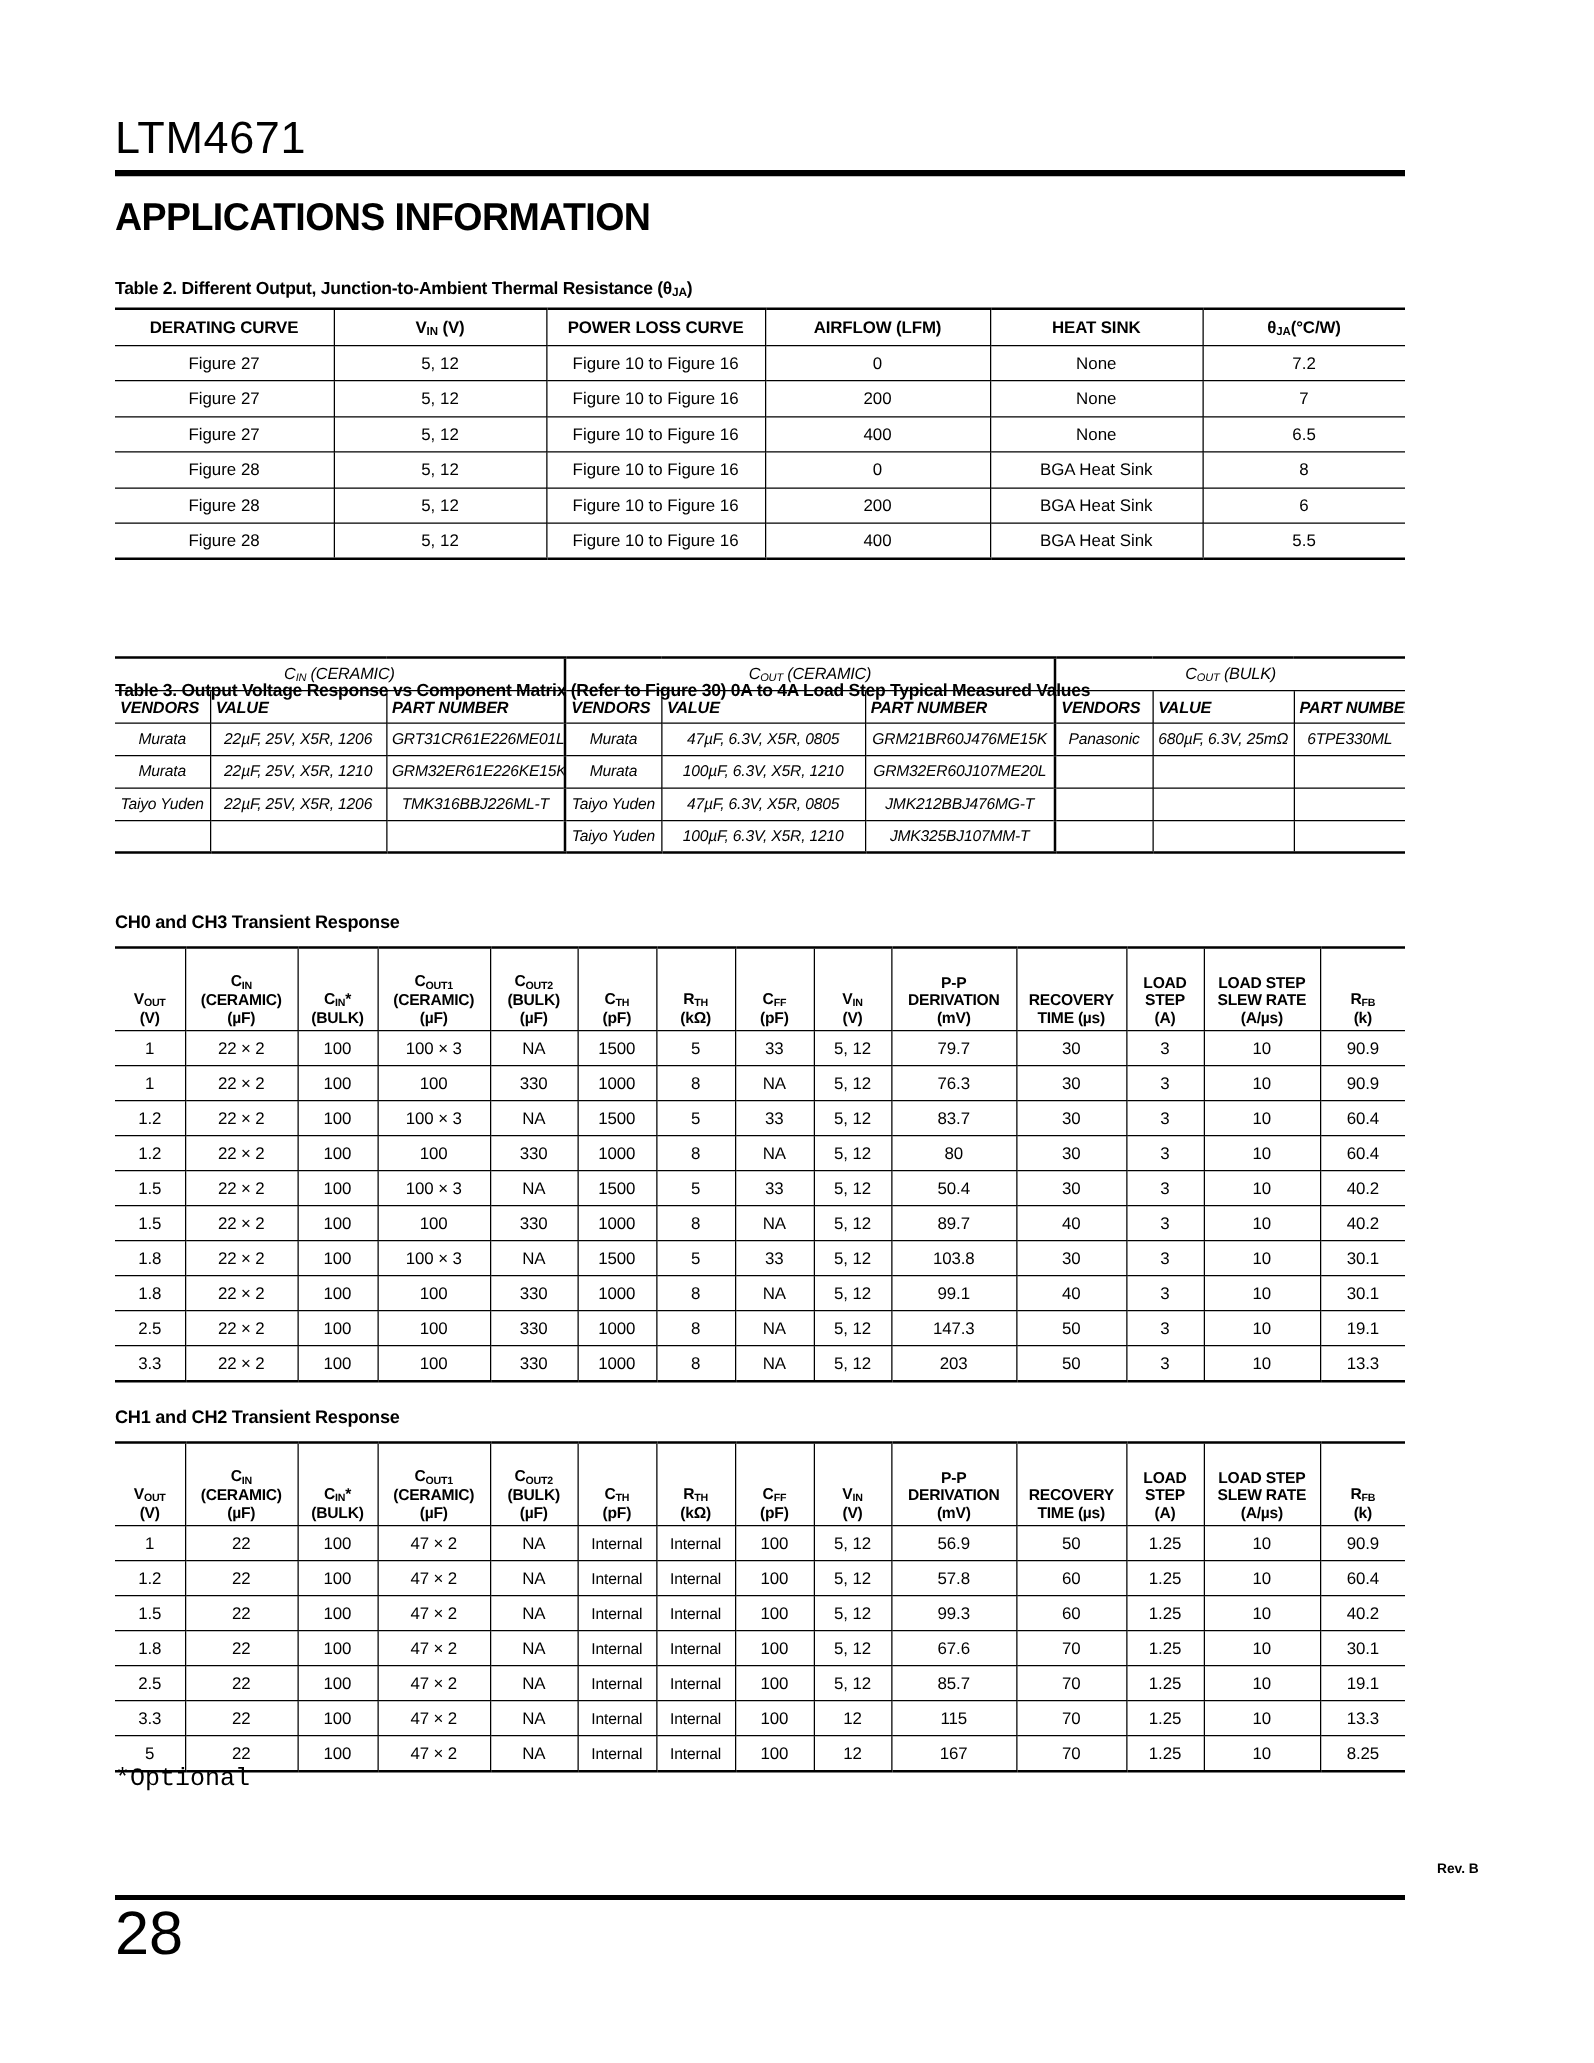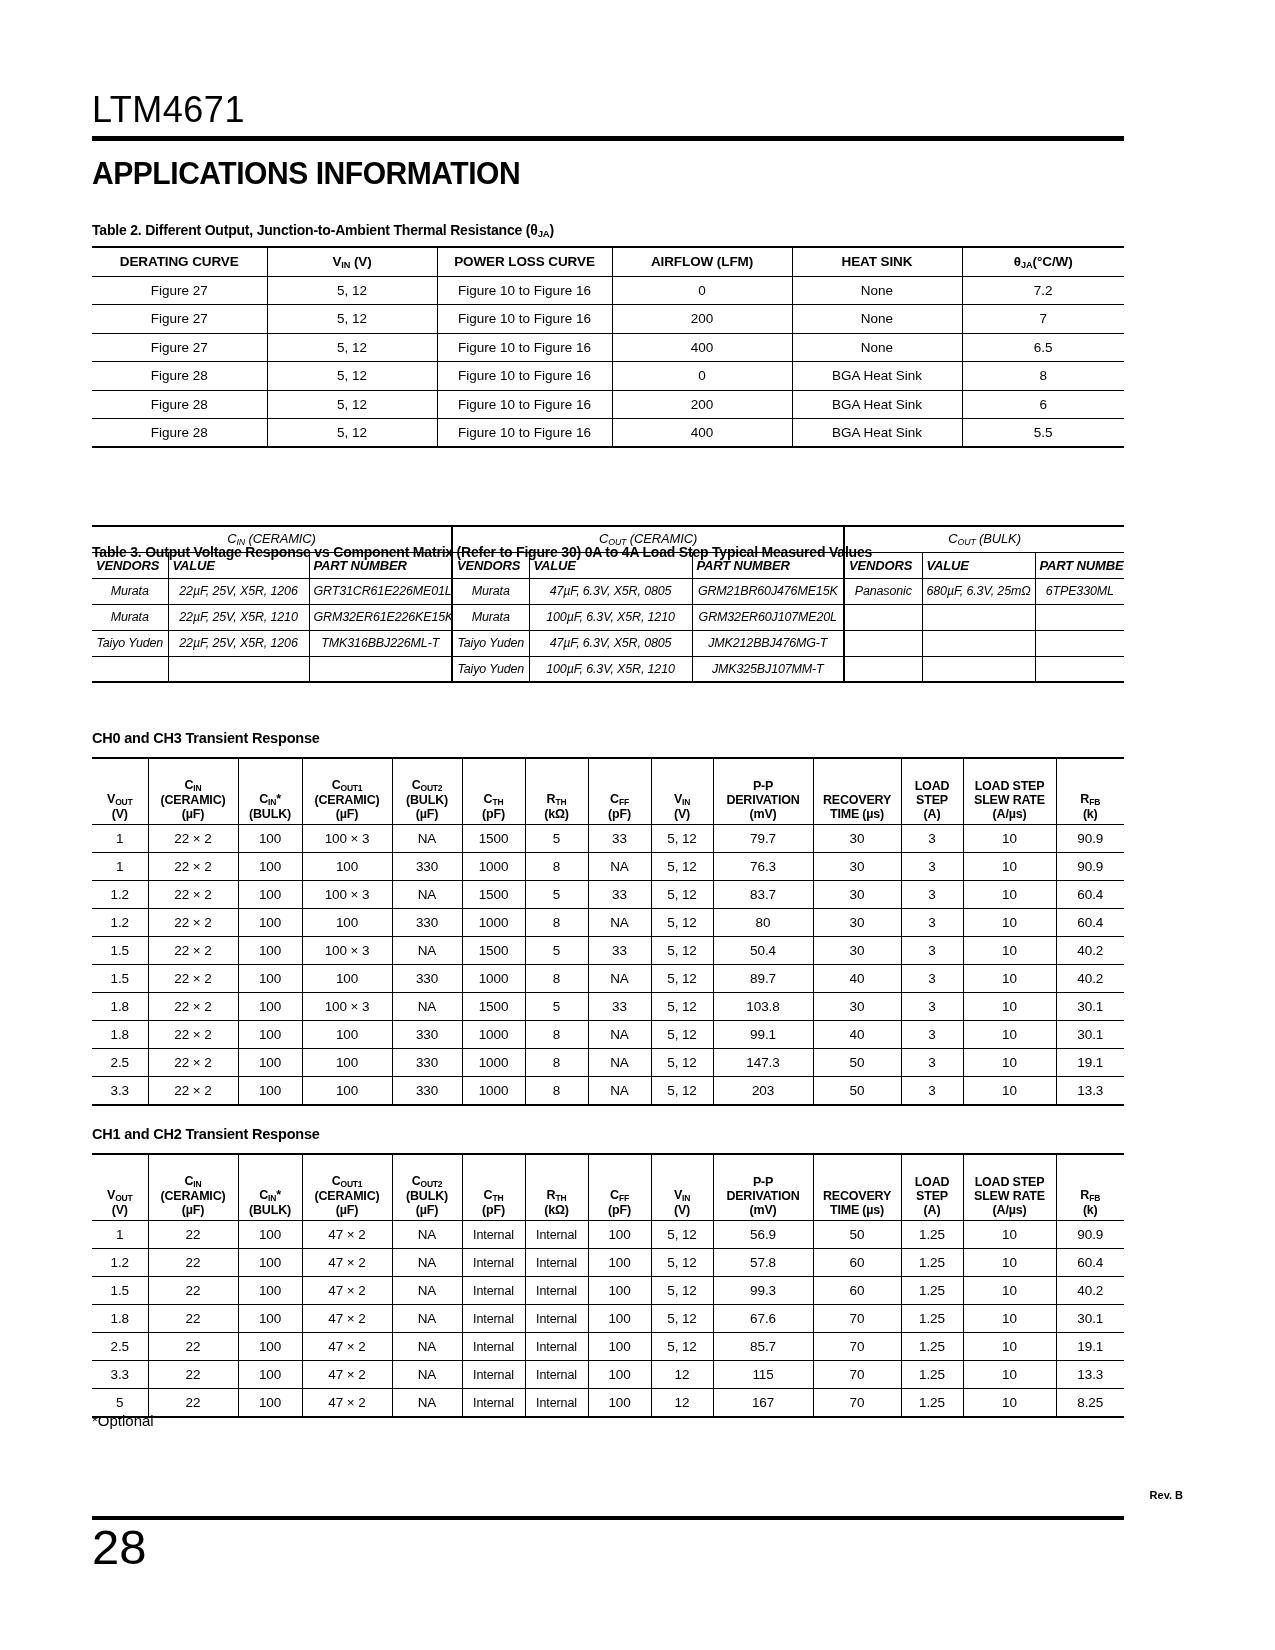--- a/index.html
+++ b/index.html
@@ -172,22 +172,22 @@
   #ch03-caption { position: absolute; left: 92px; top: 730px; }
   #ch12-caption { position: absolute; left: 92px; top: 1126px; }
 
   #t2-caption { position: absolute; left: 92px; top: 222px; }
   #t3-caption { position: absolute; left: 92px; top: 501px; margin-top: 43px; }
 
   .optional-note {
     position: absolute;
     left: 92px;
     top: 1412px;
-    font-size: 15px;
-    font-family: Liberation Sans, sans-serif;
+    font-size: 20px;
+    font-family: Liberation Mono, monospace;
   }
 
   
   .rev {
     position: absolute;
     right: 92px;
     top: 1489px;
     font-size: 11px;
     font-weight: bold;
     font-family: "Liberation Sans", sans-serif;

